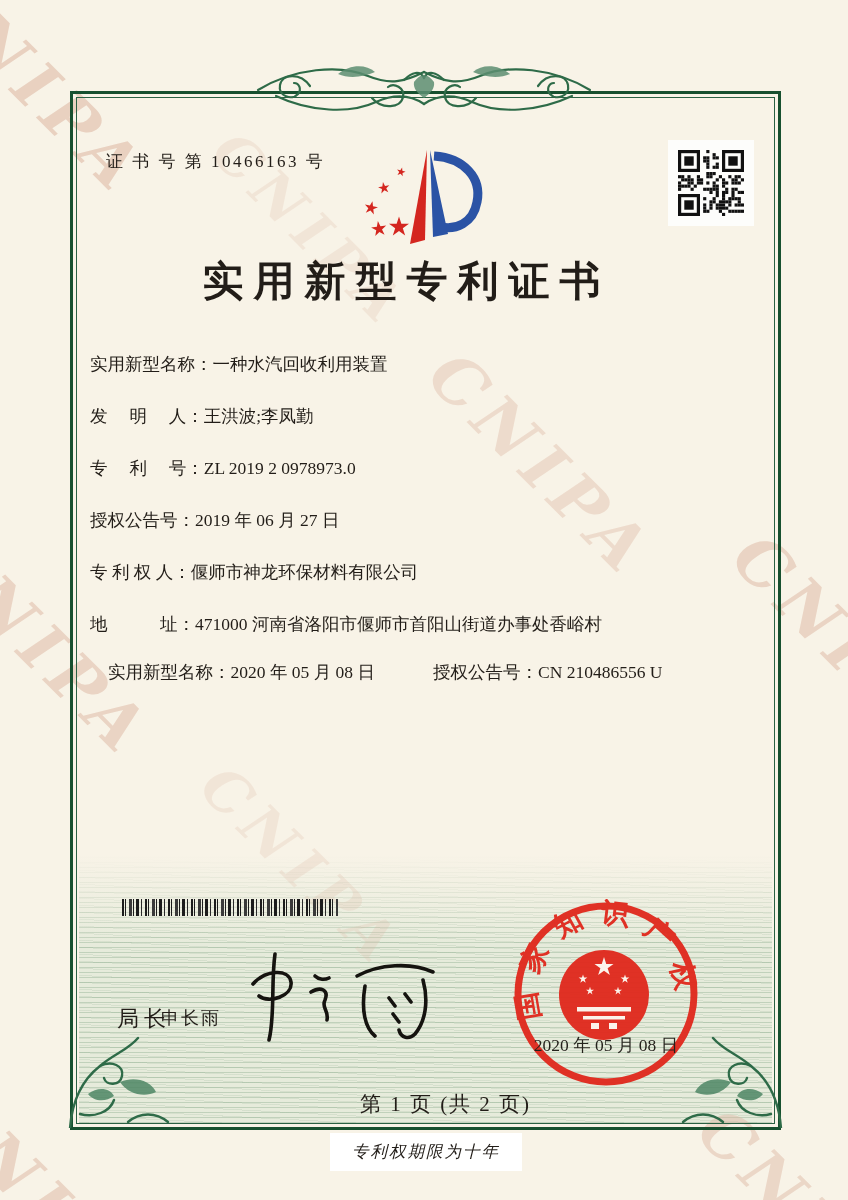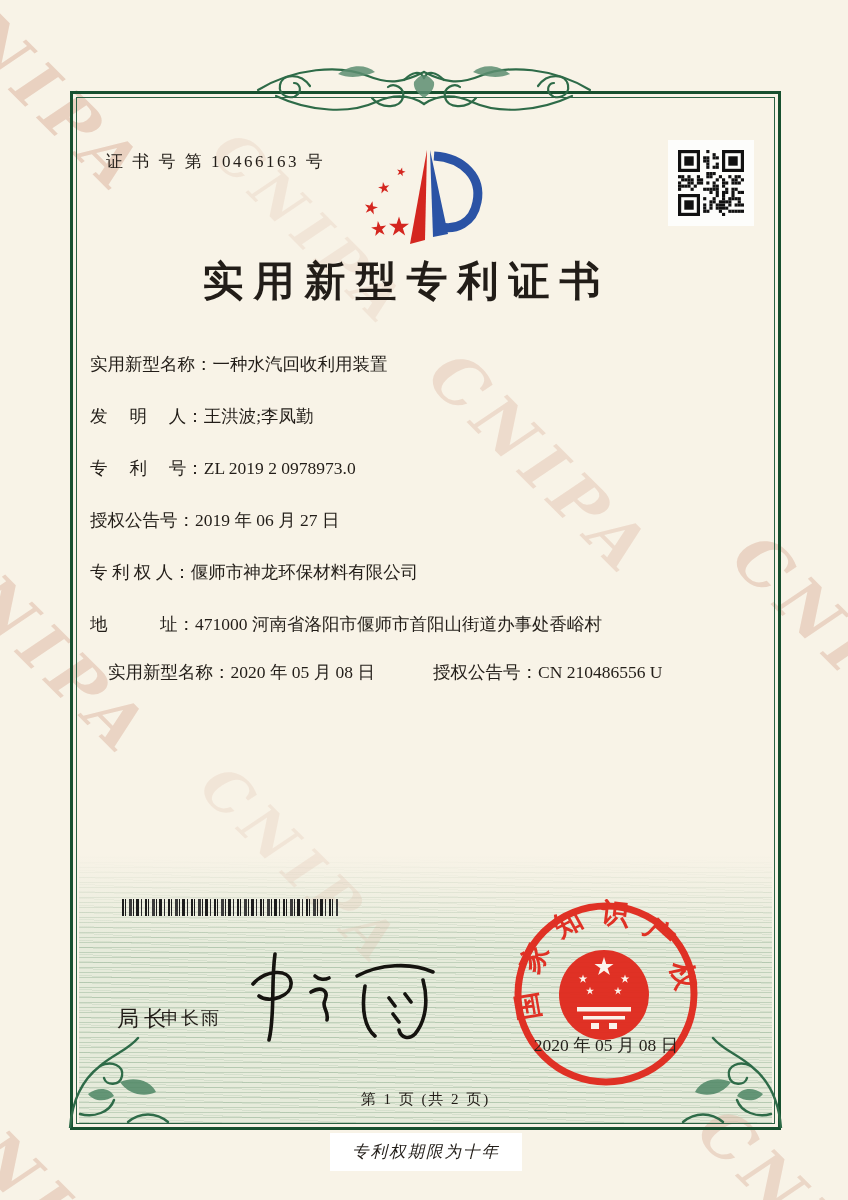--- a/index.html
+++ b/index.html
@@ -60,21 +60,21 @@
       #1c1c1c 14px 17px, rgba(0,0,0,0) 17px 19px,
       #2a2a2a 19px 20px, rgba(0,0,0,0) 20px 23px);
   }
   
   .director-title{position:absolute; z-index:5; left:117px; top:1004px; font-size:22px; letter-spacing:5px;}
   .director-name{position:absolute; z-index:5; left:117px; top:1006px; font-size:18px; letter-spacing:2px;margin-left:44px;}
   .signature{position:absolute; z-index:6; left:245px; top:942px;}
   
   .seal{position:absolute; z-index:6; left:511px; top:899px; opacity:.96;}
   
-  .page-info{position:absolute; z-index:5; left:70px; top:1090px; width:711px; text-align:center; font-size:15px; letter-spacing:2px;}
+  .page-info{position:absolute; z-index:5; left:70px; top:1090px; width:711px; text-align:center; font-size:21px; letter-spacing:2px;padding-left:20px;}
   .cont-strip{
     position:absolute; z-index:5; left:330px; top:1133px; width:192px; height:38px;
     background:#ffffff; text-align:center; line-height:38px; font-size:16.5px;
     font-style:italic; letter-spacing:2px;
   }
 </style>
 </head>
 <body>
 
 <div class="page">

